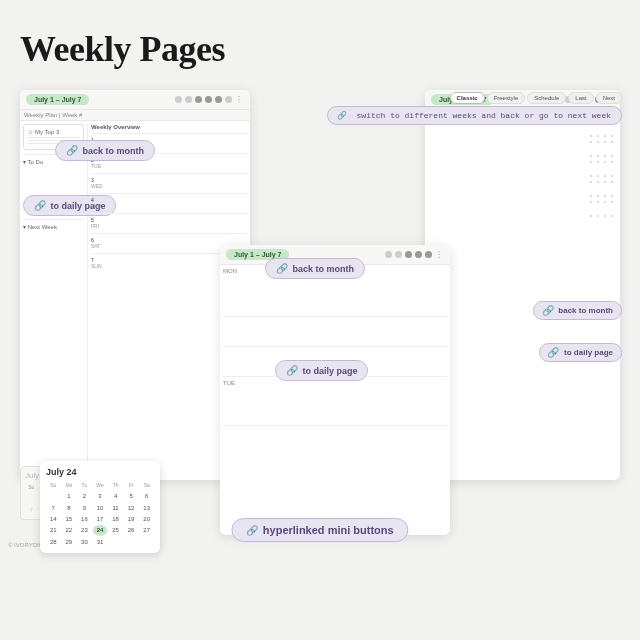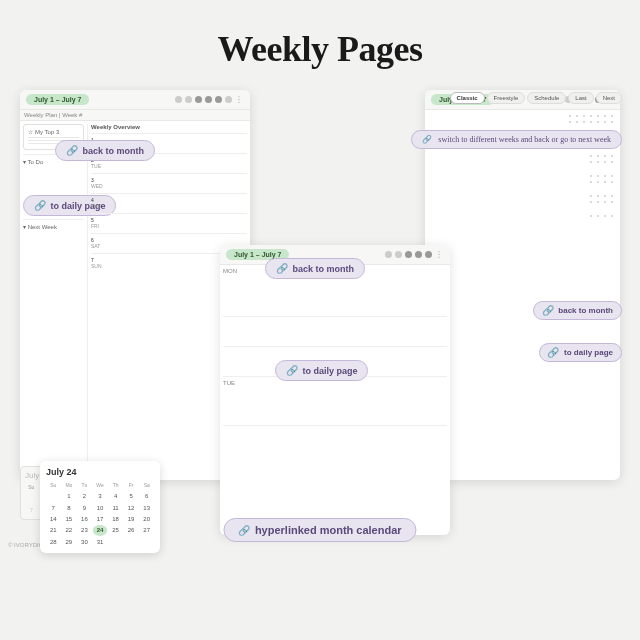--- a/index.html
+++ b/index.html
@@ -8,22 +8,22 @@
       width: 640px;
       height: 640px;
       background: #f2f2f0;
       font-family: 'Georgia', serif;
       overflow: hidden;
       position: relative;
     }
 
     
     .header {
-      text-align: center;
-      padding: 28px 28px 10px;
+      text-align: left;
+      padding: 28px 20px 10px;
     }
     .header h1 {
       font-size: 36px;
       font-weight: 800;
       color: #1a1a1a;
       font-family: 'Georgia', serif;
       letter-spacing: -0.5px;
     }
     .header p {
       font-size: 13px;
@@ -208,28 +208,28 @@
 
     
     .overlay-btn {
       position: absolute;
       z-index: 10;
     }
 
     
     .switch-weeks-box {
       position: absolute;
-      top: 40px;
+      top: 16px;
       right: 18px;
       background: #e8e4f0;
       border: 1.5px solid #c4b8d8;
       border-radius: 12px;
       padding: 4px 10px;
       font-size: 8px;
-      font-family: Liberation Serif, serif;
+      font-family: Liberation Mono, monospace;
       color: #5a4a7a;
       font-weight: 500;
       z-index: 10;
       white-space: nowrap;
     }
 
     
     .mini-calendar-area {
       position: absolute;
       bottom: 30px;
@@ -694,19 +694,19 @@
         <div class="cal-cell other-month"></div>
         <div class="cal-cell other-month"></div>
         <div class="cal-cell other-month"></div>
       </div>
     </div>
   </div>
 
   <div class="bottom-btn">
     <div class="hyperlink-btn" style="font-size:11px;padding:5px 14px;">
       <span class="link-icon">🔗</span>
-      <span>hyperlinked month calendar</span>
+      <span>hyperlinked mini buttons</span>
     </div>
   </div>
 
   <div class="copyright">© IVORYDIGITALHUB</div>
 
 </div>
 
 </body></html>

